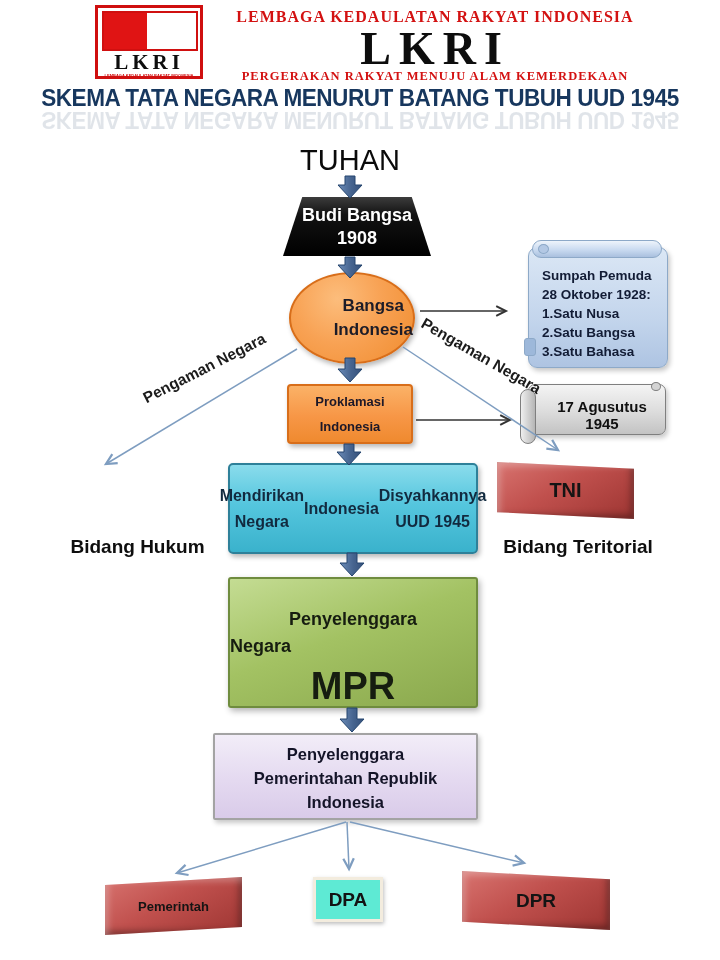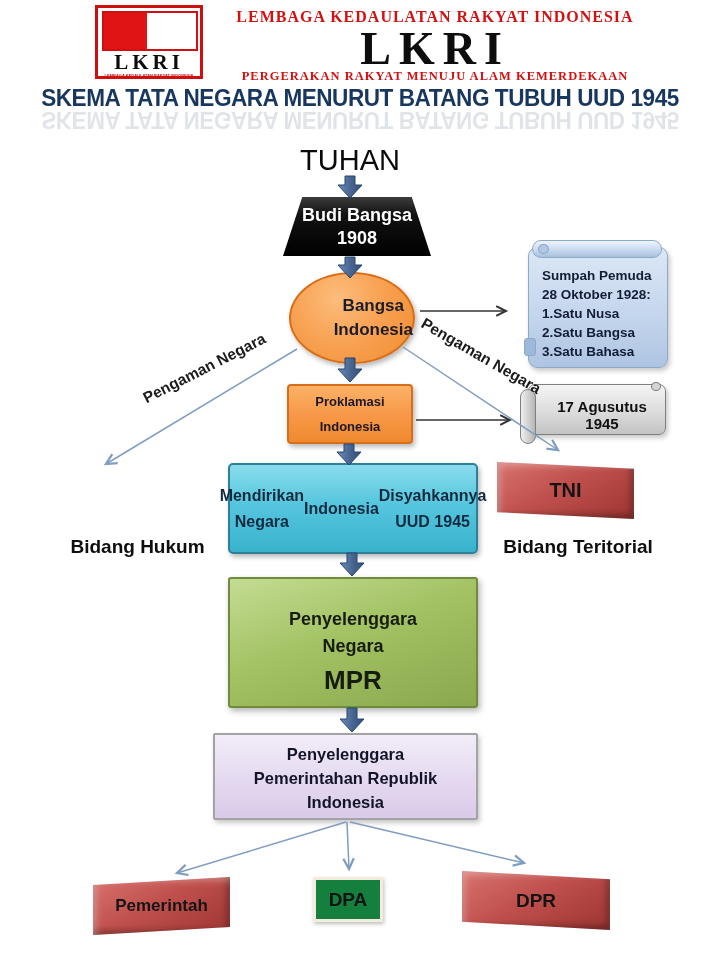--- a/index.html
+++ b/index.html
@@ -77,43 +77,43 @@
             color:#122a3f;font-weight:800;font-size:16px;line-height:26px;flex-direction:row;}
 
   .red-shape{z-index:2;color:#141414;font-weight:800;
              background:linear-gradient(150deg,#d8736f 0%,#c0504d 45%,#9d3532 100%);
              box-shadow:inset 3px 4px 7px rgba(255,255,255,0.30),inset -3px -4px 7px rgba(0,0,0,0.35),
                         2px 3px 5px rgba(0,0,0,0.28);}
   .shape-ma{left:62px;top:467px;width:134px;height:57px;font-size:20px;
             clip-path:polygon(0% 12%,100% 0%,100% 88%,0% 100%);}
   .shape-tni{left:497px;top:462px;width:137px;height:57px;font-size:20px;
              clip-path:polygon(0% 0%,100% 12%,100% 100%,0% 88%);}
-  .shape-pemerintah{left:93px;top:877px;width:137px;height:58px;font-size:17px;
+  .shape-pemerintah{left:105px;top:877px;width:137px;height:58px;font-size:13px;
              clip-path:polygon(0% 14%,100% 0%,100% 86%,0% 100%);}
   .shape-dpr{left:462px;top:871px;width:148px;height:59px;font-size:19px;
              clip-path:polygon(0% 0%,100% 14%,100% 100%,0% 86%);}
 
   .bidang{font-size:19px;font-weight:800;color:#0e0e0e;text-align:center;z-index:2;}
   .bidang-hukum{left:55px;top:536px;width:165px;}
   .bidang-teritorial{left:493px;top:536px;width:170px;}
 
   .green-box{left:228px;top:577px;width:250px;height:131px;border-radius:3px;z-index:2;
              background:linear-gradient(160deg,#c4dc93 0%,#a3c263 45%,#8aa84d 100%);
              border:2.5px solid #6f8c3e;box-sizing:border-box;box-shadow:2px 3px 6px rgba(0,0,0,0.3);
              color:#161d10;}
   .green-l1{position:absolute;left:0;top:30px;width:100%;text-align:center;font-size:18px;font-weight:800;}
-  .green-l2{position:absolute;left:0;top:57px;width:100%;text-align:center;font-size:18px;font-weight:800;}
-  .green-l3{position:absolute;left:0;top:86px;width:100%;text-align:center;font-size:26px;font-weight:800;}
+  .green-l2{position:absolute;left:0;top:57px;width:100%;font-size:18px;font-weight:800;}
+  .green-l3{position:absolute;left:0;top:86px;width:100%;text-align:center;font-size:38px;font-weight:800;}
 
   .purple-box{left:213px;top:733px;width:265px;height:87px;border-radius:2px;z-index:2;
               background:linear-gradient(180deg,#f2edf8 0%,#e4d9f0 55%,#d9cbe9 100%);
               border:2px solid #a3a3a3;box-sizing:border-box;box-shadow:2px 3px 5px rgba(0,0,0,0.22);
               color:#141428;font-weight:800;font-size:16.5px;line-height:24px;flex-direction:column;padding-top:2px;}
 
-  .dpa-box{left:313px;top:877px;width:70px;height:45px;background:#15803d;border:3px solid #f3ecde;
+  .dpa-box{left:313px;top:877px;width:70px;height:45px;background:#5eead4;border:3px solid #f3ecde;
            box-sizing:border-box;box-shadow:1px 2px 4px rgba(0,0,0,0.25);z-index:2;
            color:#131313;font-weight:800;font-size:19px;}
 
   .pengaman{font-size:15.5px;font-weight:600;color:#1b1b1b;z-index:6;white-space:nowrap;}
   .pengaman-left{left:136px;top:356px;width:150px;transform:rotate(-27deg);}
   .pengaman-right{left:412px;top:352px;width:155px;transform:rotate(30deg);}
 
   svg.overlay{position:absolute;left:0;top:0;z-index:5;pointer-events:none;}
 </style>
 </head>

